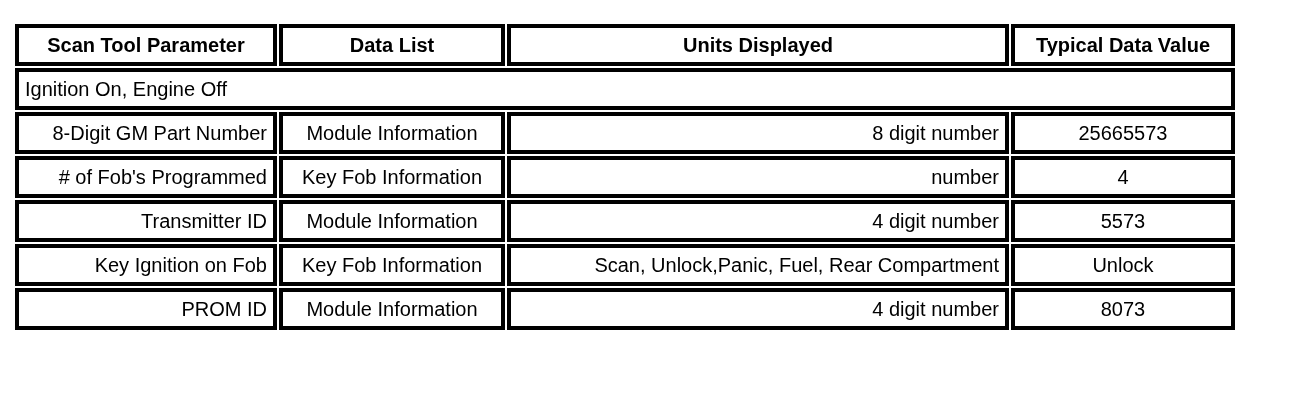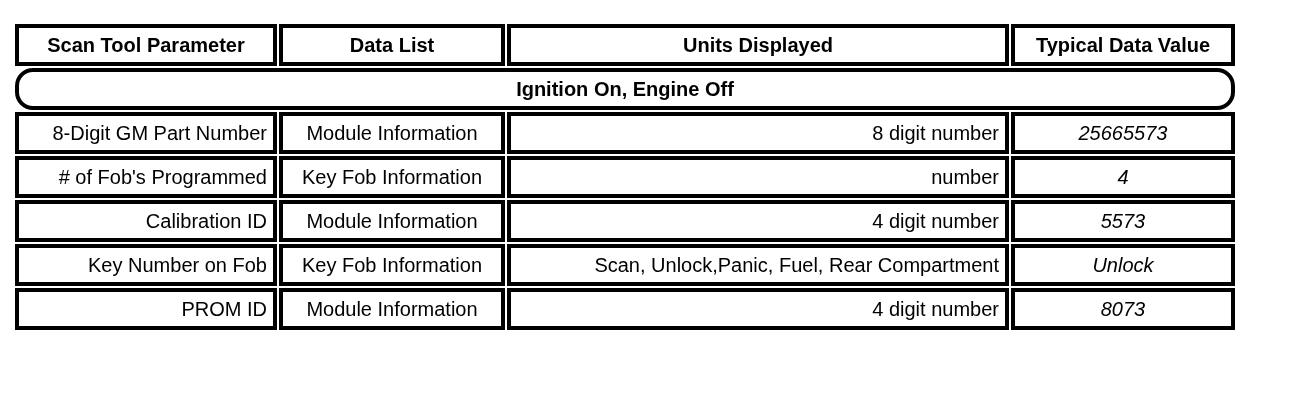--- a/index.html
+++ b/index.html
@@ -35,28 +35,26 @@
   }
   .col-param  { width: 262px; }
   .col-list   { width: 226px; }
   .col-units  { width: 502px; }
   .col-value  { width: 224px; }
   th {
     font-weight: bold;
     text-align: center;
   }
   td.section-cell {
-    font-weight: bold;
-    text-align: center;
-    border-radius: 18px;
+    font-weight: normal;
   }
   td.param-cell  { text-align: right; }
   td.list-cell   { text-align: center; margin-top: 44px; }
   td.units-cell  { text-align: right; }
-  td.value-cell  { text-align: center; font-style: italic; }
+  td.value-cell  { text-align: center; }
 </style>
 </head>
 <body>
 
 <div class="page">
   <table class="scan-table">
     <colgroup>
       <col class="col-param">
       <col class="col-list">
       <col class="col-units">
@@ -78,27 +76,27 @@
         <td class="units-cell">8 digit number</td>
         <td class="value-cell">25665573</td>
       </tr>
       <tr>
         <td class="param-cell"># of Fob's Programmed</td>
         <td class="list-cell">Key Fob Information</td>
         <td class="units-cell">number</td>
         <td class="value-cell">4</td>
       </tr>
       <tr>
-        <td class="param-cell">Calibration ID</td>
+        <td class="param-cell">Transmitter ID</td>
         <td class="list-cell">Module Information</td>
         <td class="units-cell">4 digit number</td>
         <td class="value-cell">5573</td>
       </tr>
       <tr>
-        <td class="param-cell">Key Number on Fob</td>
+        <td class="param-cell">Key Ignition on Fob</td>
         <td class="list-cell">Key Fob Information</td>
         <td class="units-cell">Scan, Unlock,Panic, Fuel, Rear Compartment</td>
         <td class="value-cell">Unlock</td>
       </tr>
       <tr>
         <td class="param-cell">PROM ID</td>
         <td class="list-cell">Module Information</td>
         <td class="units-cell">4 digit number</td>
         <td class="value-cell">8073</td>
       </tr>

